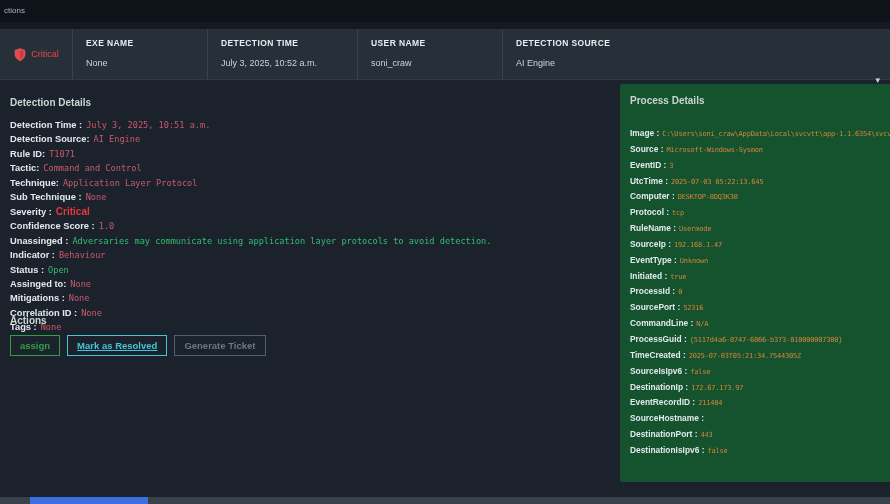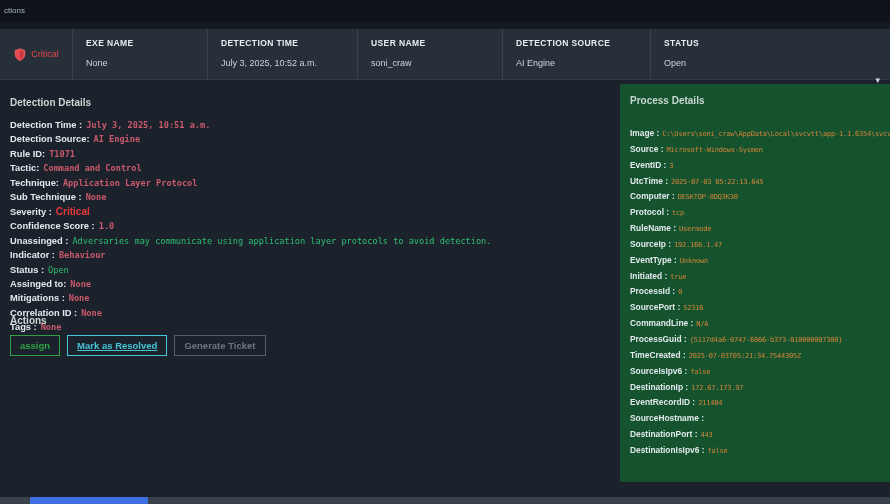--- a/index.html
+++ b/index.html
@@ -20,21 +20,21 @@
   .hcol{border-left:1px solid #3a434d;box-sizing:border-box;padding:9px 0 0 13px;flex:none;white-space:nowrap;}
   .hlabel{font-size:8.5px;font-weight:bold;color:#e6edf3;letter-spacing:.4px;}
   .hvalue{font-size:9px;color:#ccd4db;margin-top:10px;}
   .chevron{position:absolute;right:10px;top:46px;font-size:9px;color:#cfd6dd;cursor:pointer;}
   
   .detection-panel{position:absolute;left:10px;top:97px;width:588px;}
   .section-title{font-size:10px;font-weight:bold;color:#c9d6d0;margin:0 0 9px 0;}
   .kv{line-height:12.45px;white-space:nowrap;}
   .kv-label{font-weight:bold;color:#e2e8ee;font-size:9.3px;margin-top:11px;}
   .kv-value{font-family:"DejaVu Sans Mono",monospace;font-size:8.6px;margin-left:4px;}
-  .v-red{color:#c9596b;font-weight:bold;}
+  .v-red{color:#c9596b;}
   .v-green{color:#2fbf71;}
   .v-critical{color:#e5383b;font-weight:bold;font-size:10px;font-family:"Liberation Sans",sans-serif;}
   .v-orange{color:#d8853a;}
   
   .actions-panel{position:absolute;left:10px;top:315px;}
   .actions-row{margin-top:8px;display:flex;gap:7px;}
   .btn{background:transparent;border:1px solid;border-radius:0;font-size:9.5px;font-weight:bold;
     padding:4px 9px;font-family:"Liberation Sans",sans-serif;cursor:pointer;}
   .btn-green{color:#2ea043;border-color:#2ea043;}
   .btn-cyan{color:#45c6d8;border-color:#45c6d8;text-decoration:underline;}
@@ -76,24 +76,20 @@
       <div class="hlabel">DETECTION TIME</div>
       <div class="hvalue">July 3, 2025, 10:52 a.m.</div>
     </div>
     <div class="hcol" style="width: 145px;">
       <div class="hlabel">USER NAME</div>
       <div class="hvalue">soni_craw</div>
     </div>
     <div class="hcol" style="width: 148px;">
       <div class="hlabel">DETECTION SOURCE</div>
       <div class="hvalue">AI Engine</div>
-    </div>
-    <div class="hcol" style="flex: 1 1 0%;">
-      <div class="hlabel">STATUS</div>
-      <div class="hvalue">Open</div>
     </div>
     <span class="chevron">▾</span>
 </div>
 
 <div class="detection-panel">
   <div class="section-title">Detection Details</div>
   <div id="detection-rows">
       <div class="kv"><span class="kv-label">Detection Time :</span><span class="kv-value v-red">July 3, 2025, 10:51 a.m.</span></div>
       <div class="kv"><span class="kv-label">Detection Source:</span><span class="kv-value v-red">AI Engine</span></div>
       <div class="kv"><span class="kv-label">Rule ID:</span><span class="kv-value v-red">T1071</span></div>

